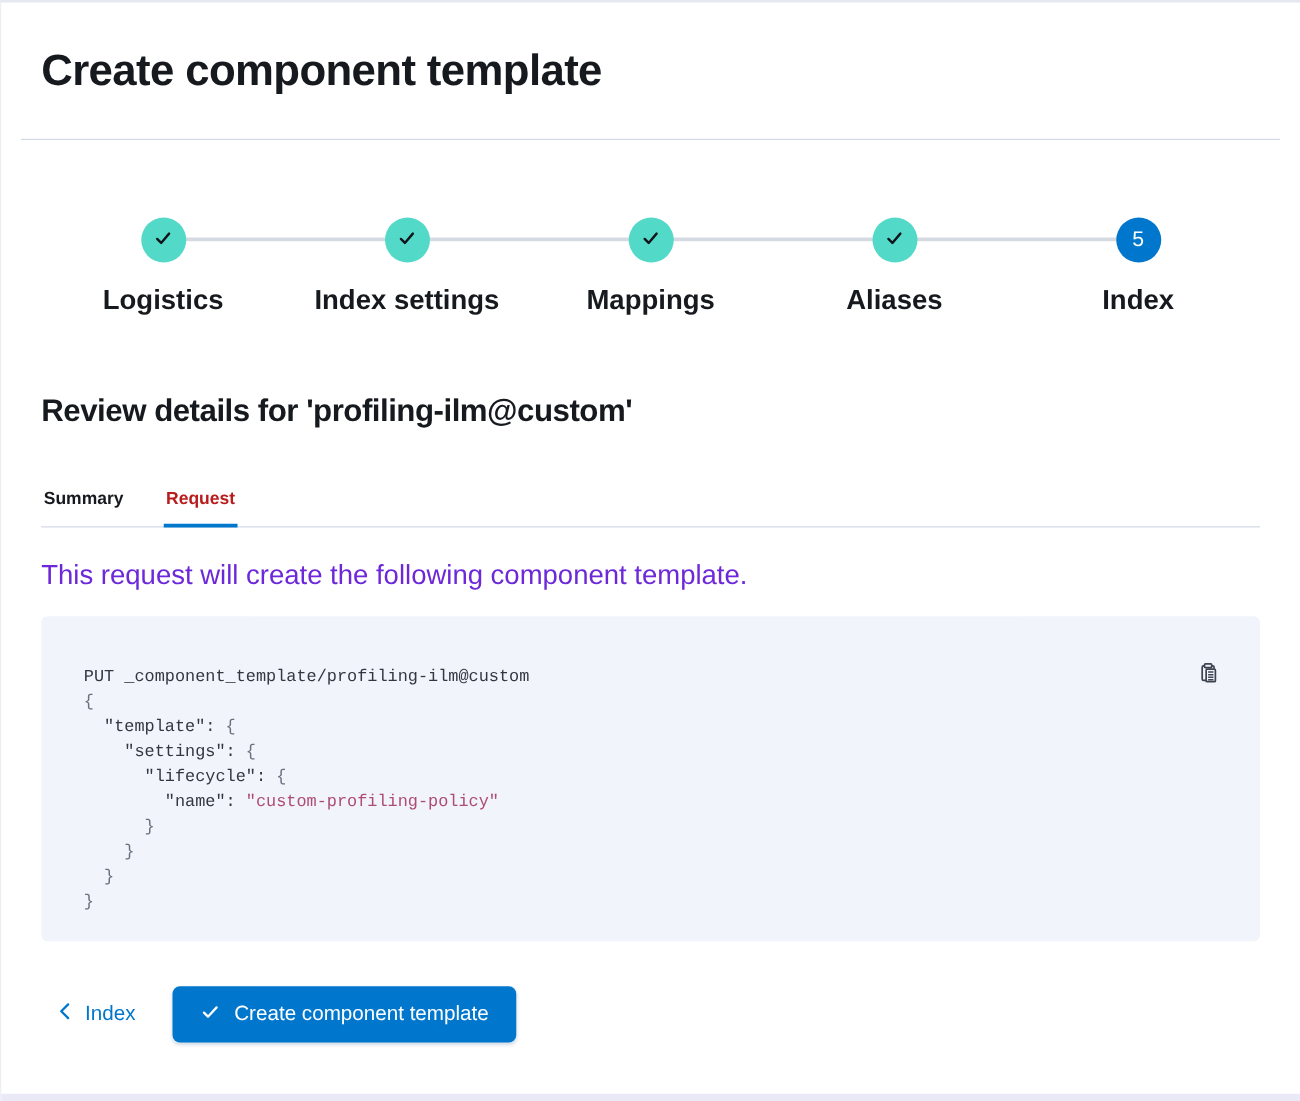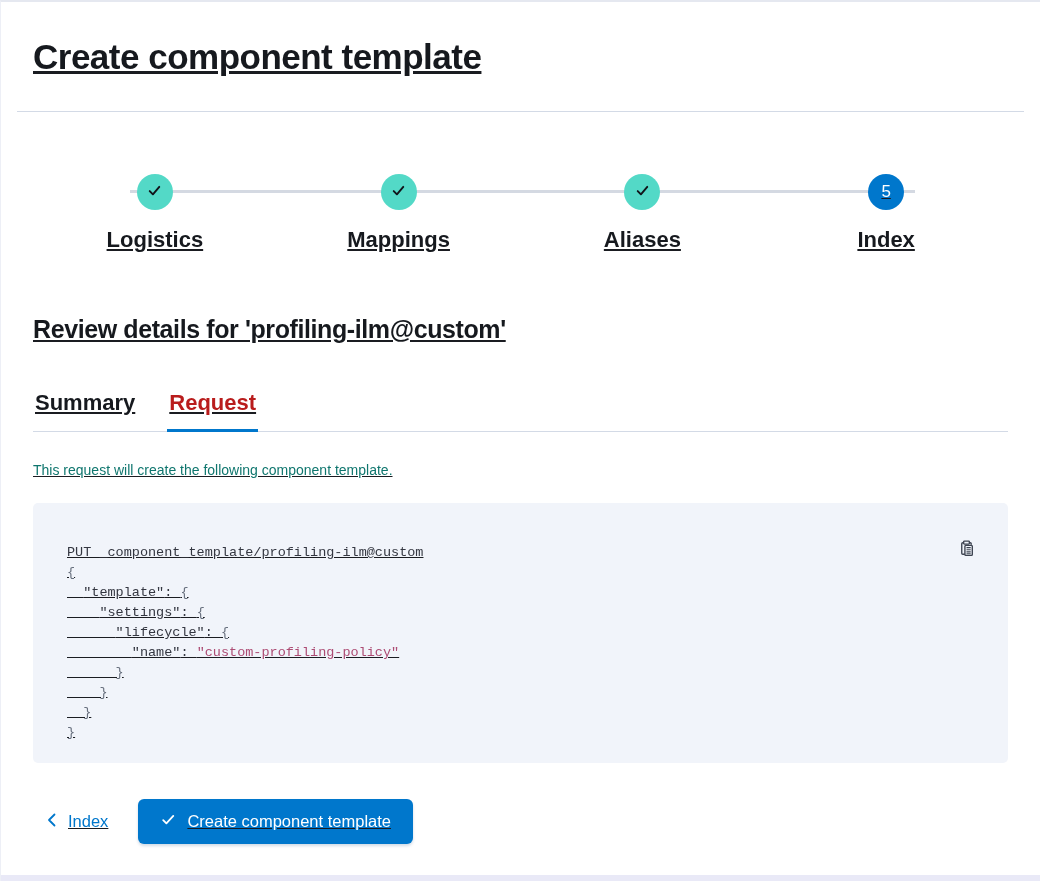--- a/index.html
+++ b/index.html
@@ -7,21 +7,20 @@
   body {
     width:1040px; height:881px;
     font-family:"Liberation Sans","DejaVu Sans",sans-serif;
     color:#1a1c21;
   }
   .page {
     position:relative; width:1040px; height:881px;
     background:#ffffff; overflow:hidden;
     border-top:2px solid #e5e8f0;
     border-left:1px solid #edeff6;
-    text-decoration:underline;
   }
   .content { padding:0 32px; }
 
   
   .page-title {
     margin:0; padding-top:32px;
     font-size:35px; line-height:46px; font-weight:700;
     letter-spacing:-0.5px; color:#16191e;
   }
   .header-rule {
@@ -61,26 +60,26 @@
     margin:56px 0 0 0;
     font-size:25px; line-height:34px; font-weight:700;
     letter-spacing:-0.4px; color:#16191e;
   }
   .tabs {
     margin-top:44px; display:flex; gap:30px;
     border-bottom:1px solid #d3dae6;
   }
   .tab {
     background:none; border:none; padding:0 2px 13px 2px; cursor:pointer;
-    font-family:inherit; font-size:22px; font-weight:700; color:#16191e;
+    font-family:inherit; font-size:14px; font-weight:700; color:#16191e;
     border-bottom:3px solid transparent; margin-bottom:-1px;
   }
   .tab.active { color:#b91c1c; border-bottom-color:#0077cc; }
   .request-description {
-    margin:27px 0 0 0; font-size:14px; line-height:22px; color:#0f766e;
+    margin:27px 0 0 0; font-size:22px; line-height:22px; color:#6d28d9;
   }
 
   
   .code-block {
     position:relative; margin-top:22px; height:260px;
     background:#f1f4fa; border-radius:5px;
     padding:36px 60px 24px 30px;
   }
   .code-pre {
     margin:4px; font-family:"Liberation Mono","DejaVu Sans Mono",monospace;
@@ -135,20 +134,30 @@
       <span class="step-circle complete">
         <span>
           <svg width="17" height="17" viewBox="0 0 16 16">
               <path d="M3.5 8.6l3 3 6-7" fill="none" stroke="#11141a" stroke-width="1.8" stroke-linecap="round" stroke-linejoin="round"></path>
             </svg>
         </span>
       </span>
       <span class="step-label">Logistics</span>
     </button>
 
+    <button class="step">
+      <span class="step-circle complete">
+        <span>
+          <svg width="17" height="17" viewBox="0 0 16 16">
+              <path d="M3.5 8.6l3 3 6-7" fill="none" stroke="#11141a" stroke-width="1.8" stroke-linecap="round" stroke-linejoin="round"></path>
+            </svg>
+        </span>
+      </span>
+      <span class="step-label">Index settings</span>
+    </button>
 
     <button class="step">
       <span class="step-circle complete">
         <span>
           <svg width="17" height="17" viewBox="0 0 16 16">
               <path d="M3.5 8.6l3 3 6-7" fill="none" stroke="#11141a" stroke-width="1.8" stroke-linecap="round" stroke-linejoin="round"></path>
             </svg>
         </span>
       </span>
       <span class="step-label">Mappings</span>

